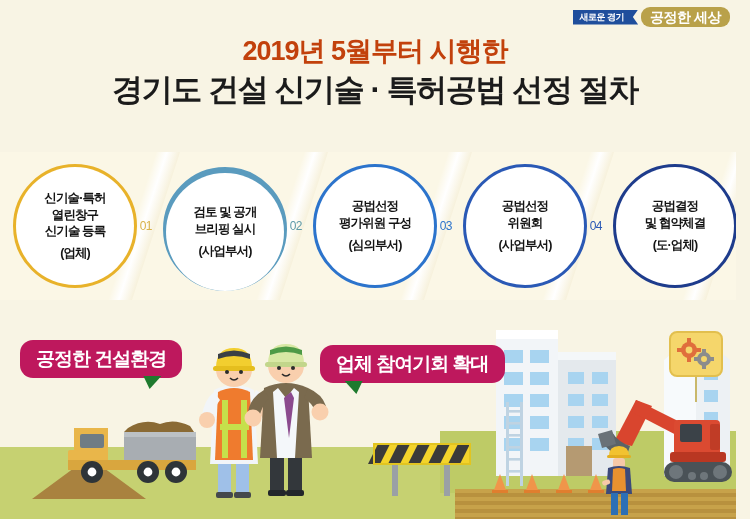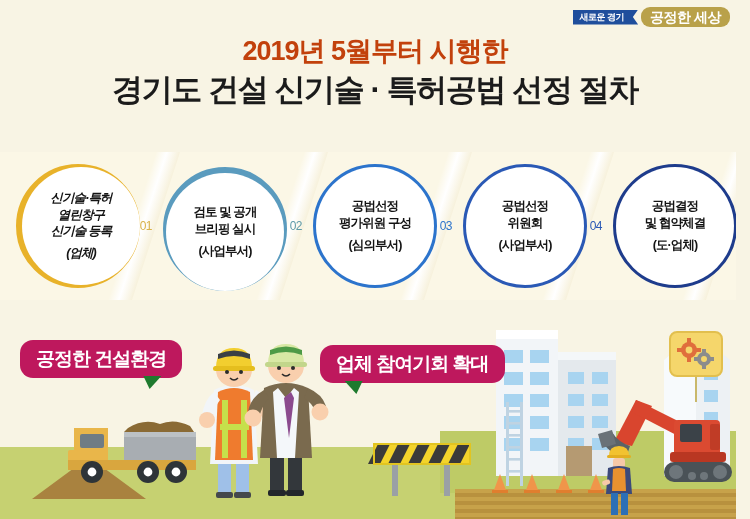--- a/index.html
+++ b/index.html
@@ -110,21 +110,21 @@
   <div class="band">
     <div class="chev" style="left:132px"></div>
     <div class="chev" style="left:280px"></div>
     <div class="chev" style="left:424px"></div>
     <div class="chev" style="left:566px"></div>
     <div class="chev" style="left:706px"></div>
   </div>
 
   <div class="steps" id="steps-row">
       <div class="step">
-        <div style="position: relative; width: 130px; height: 130px; display: flex; align-items: center; justify-content: flex-end; font-style: italic;">
+        <div style="position: relative; width: 130px; height: 130px; display: flex; align-items: center; justify-content: center;">
           <div style="position: absolute; width: 124px; height: 124px; border-radius: 50%; border: 9px solid rgb(232, 178, 42); background: rgb(255, 255, 255);"></div>
           <div class="ring">
             <div class="l">신기술·특허</div>
             <div class="l">열린창구</div>
             <div class="l">신기술 등록</div>
             <div class="sub">(업체)</div>
           </div>
         </div>
         <span class="num right" style="color: rgb(217, 178, 74);">01</span>
       </div>

